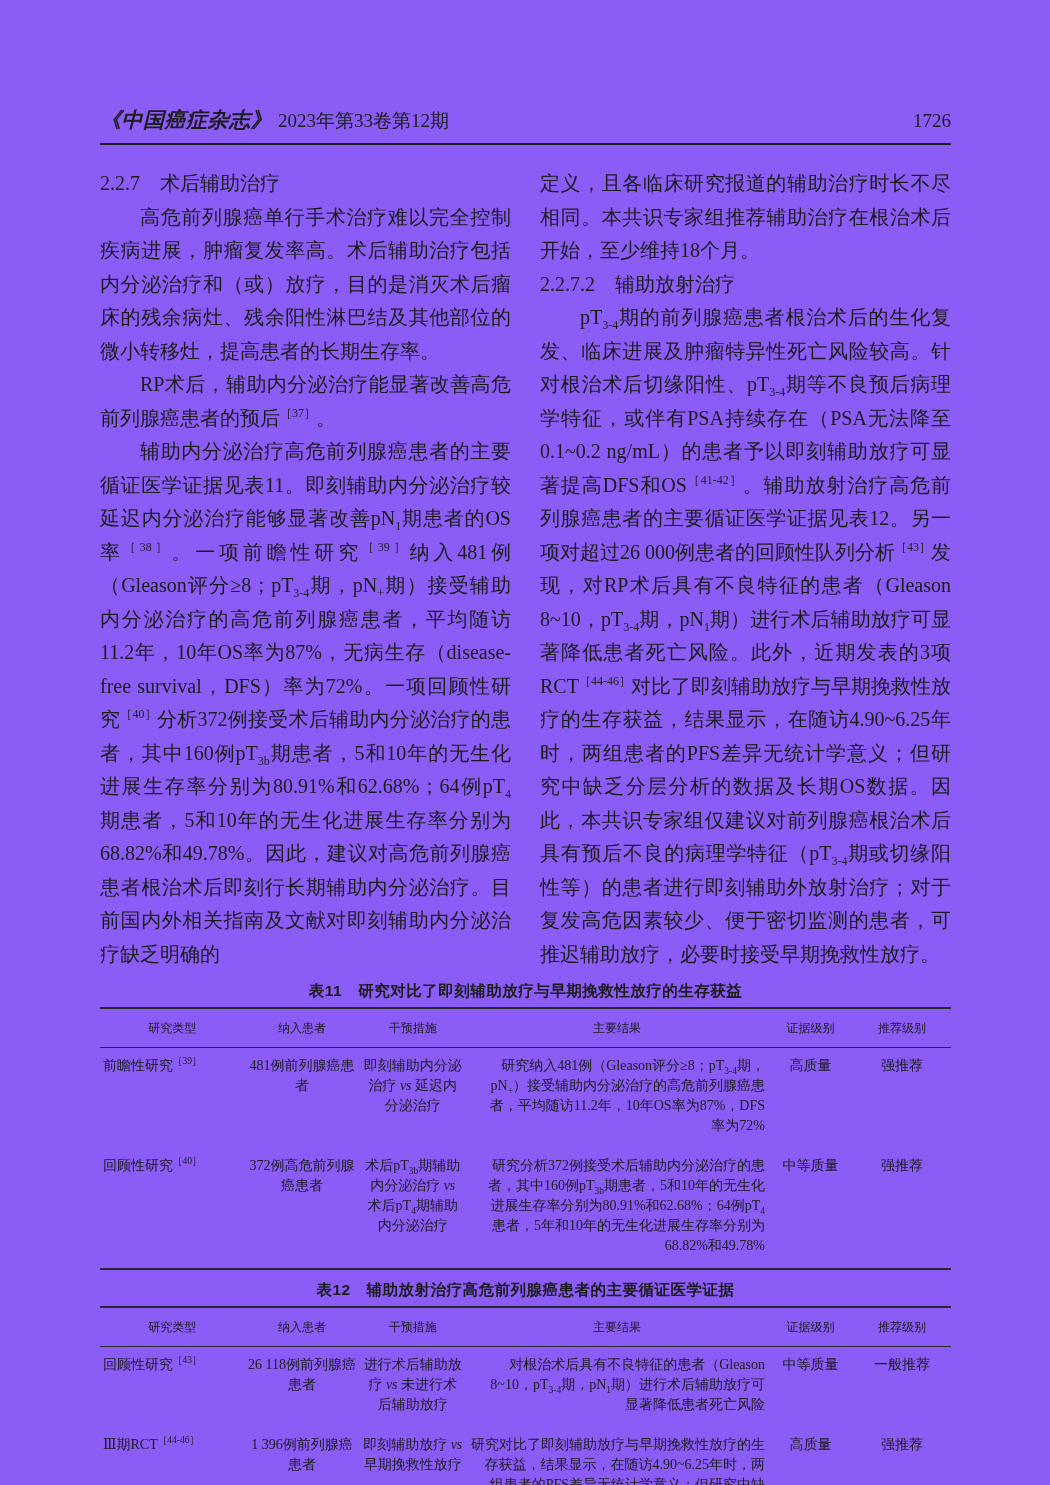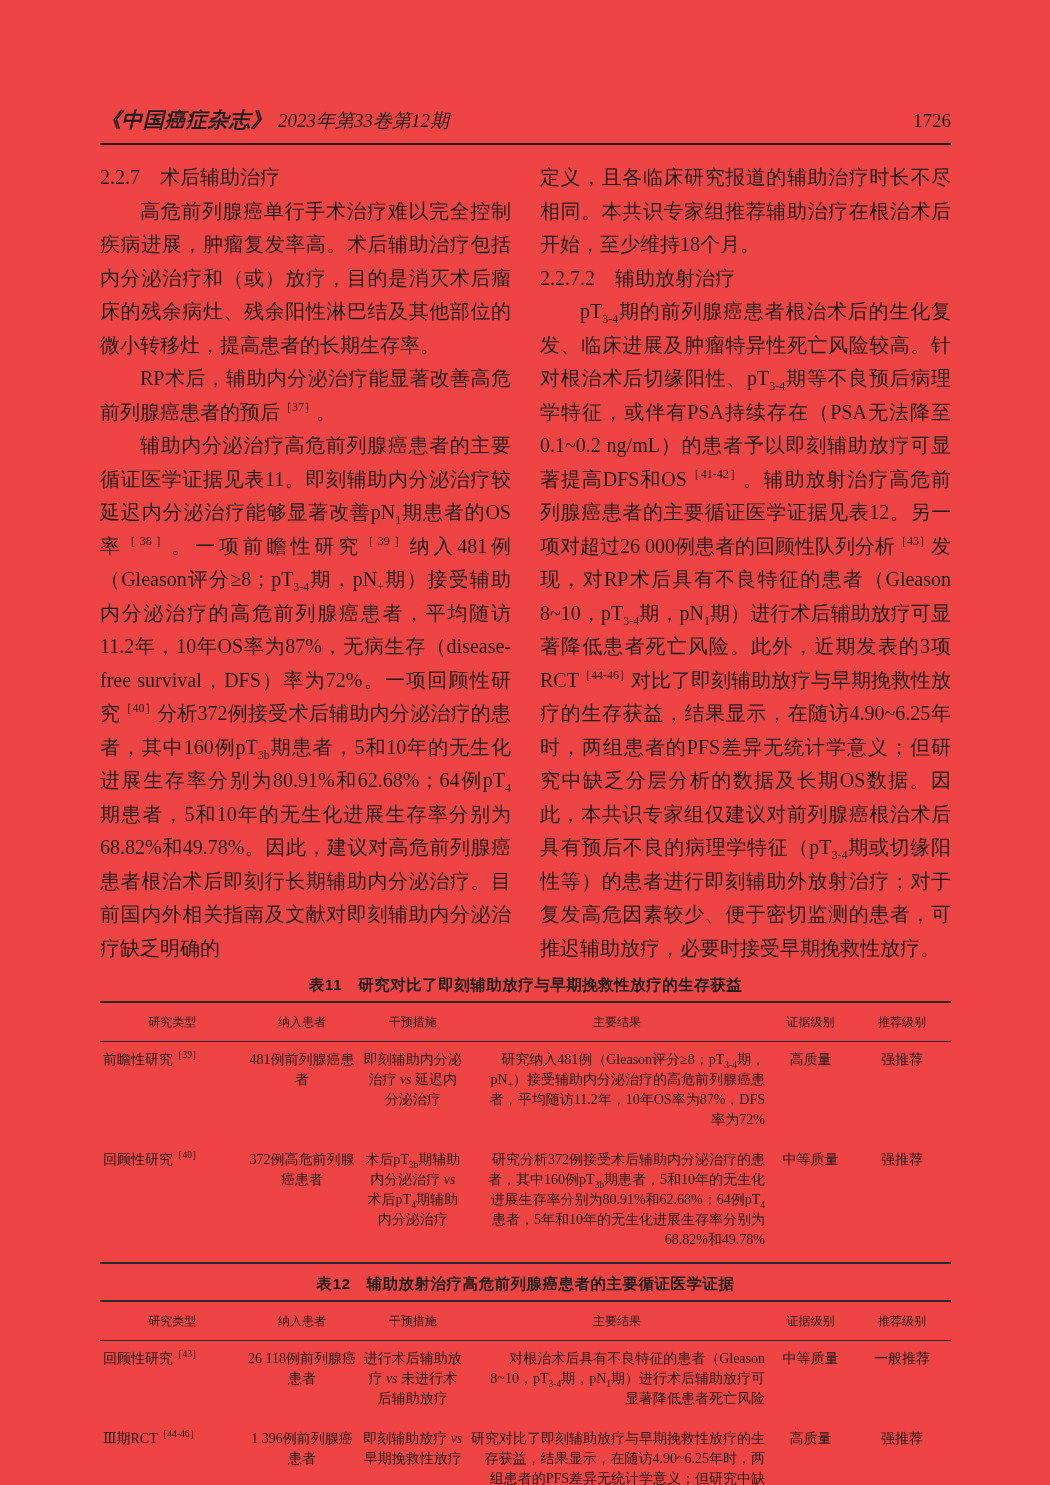--- a/index.html
+++ b/index.html
@@ -1,39 +1,39 @@
 <!DOCTYPE html>
 <html lang="zh"><head>
 <meta charset="utf-8">
 <style>
   html,body{margin:0;padding:0;background:#e8e8e8;}
   .page{
     position:relative;
     width:1050px;height:1485px;
     margin:0 auto;
-    background:#ef4444;
+    background:#8b5cf6;
     color:#1c1c1c;
     font-family:"Liberation Serif","DejaVu Serif",serif;
     overflow:hidden;
   }
   .content{position:absolute;left:100px;top:106px;width:851px;}
 
   
   .running-head{
     display:flex;align-items:baseline;justify-content:space-between;
     border-bottom:2px solid #1d1d1d;
     padding-bottom:9px;
   }
   .rh-left{display:flex;align-items:baseline;gap:6px;}
   .journal-name{font-size:21px;font-weight:bold;font-style:italic;letter-spacing:.5px;}
-  .issue-info{font-size:19px;font-style:italic;}
+  .issue-info{font-size:19px;}
   .folio{font-size:19px;}
 
   
-  .columns{display:flex;gap:29px;margin-top:16px;}
+  .columns{display:flex;gap:29px;margin-top:22px;}
   .col{width:411px;font-size:20px;line-height:33.5px;text-align:justify;}
   .blk{margin:0;}
   .heading{text-indent:0;}
   .para{text-indent:2em;}
   .para-cont{text-indent:0;}
   .col sup{font-size:12px;line-height:0;}
   .col sub{font-size:12px;line-height:0;}
 
   
   .tbl-caption{

